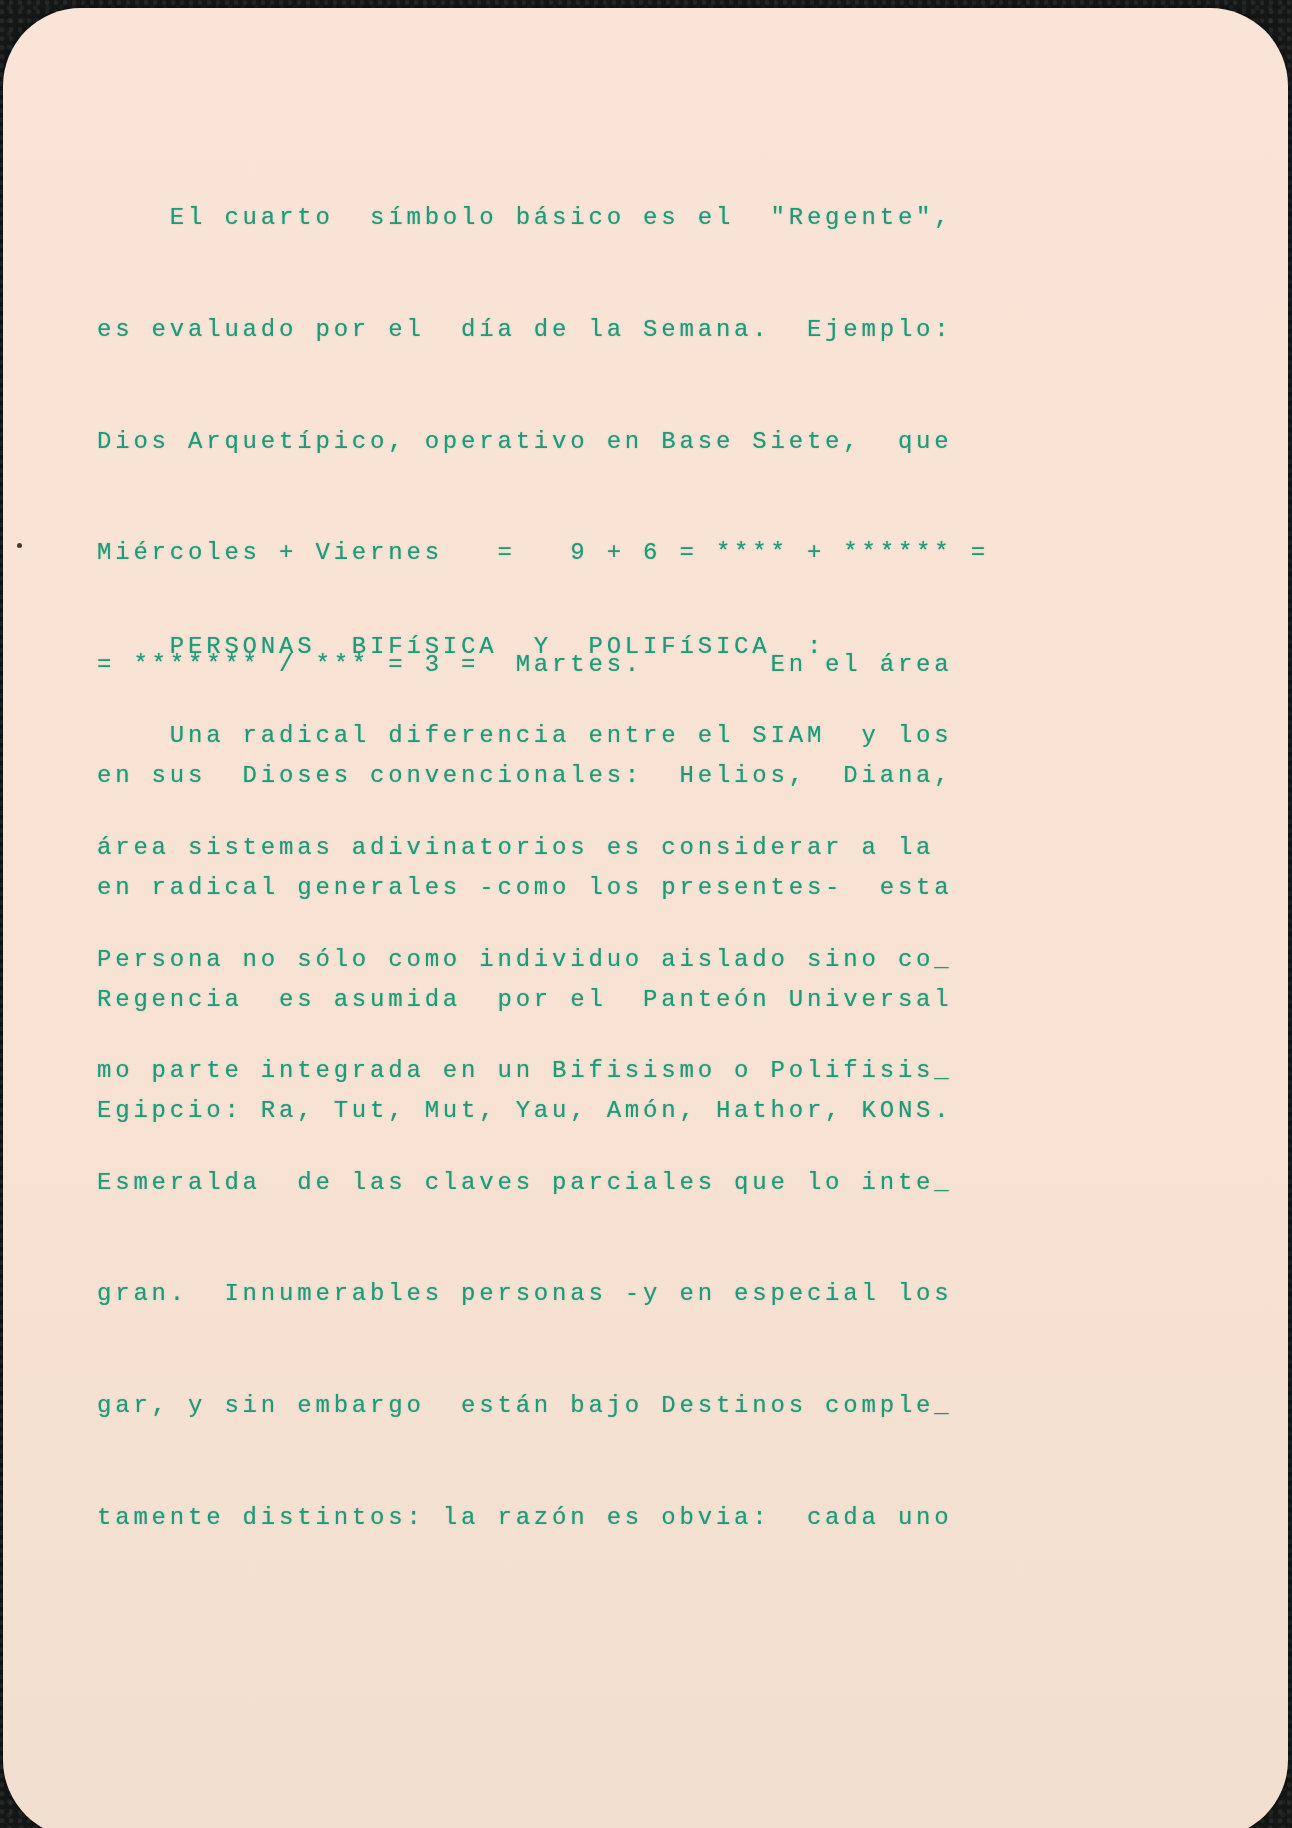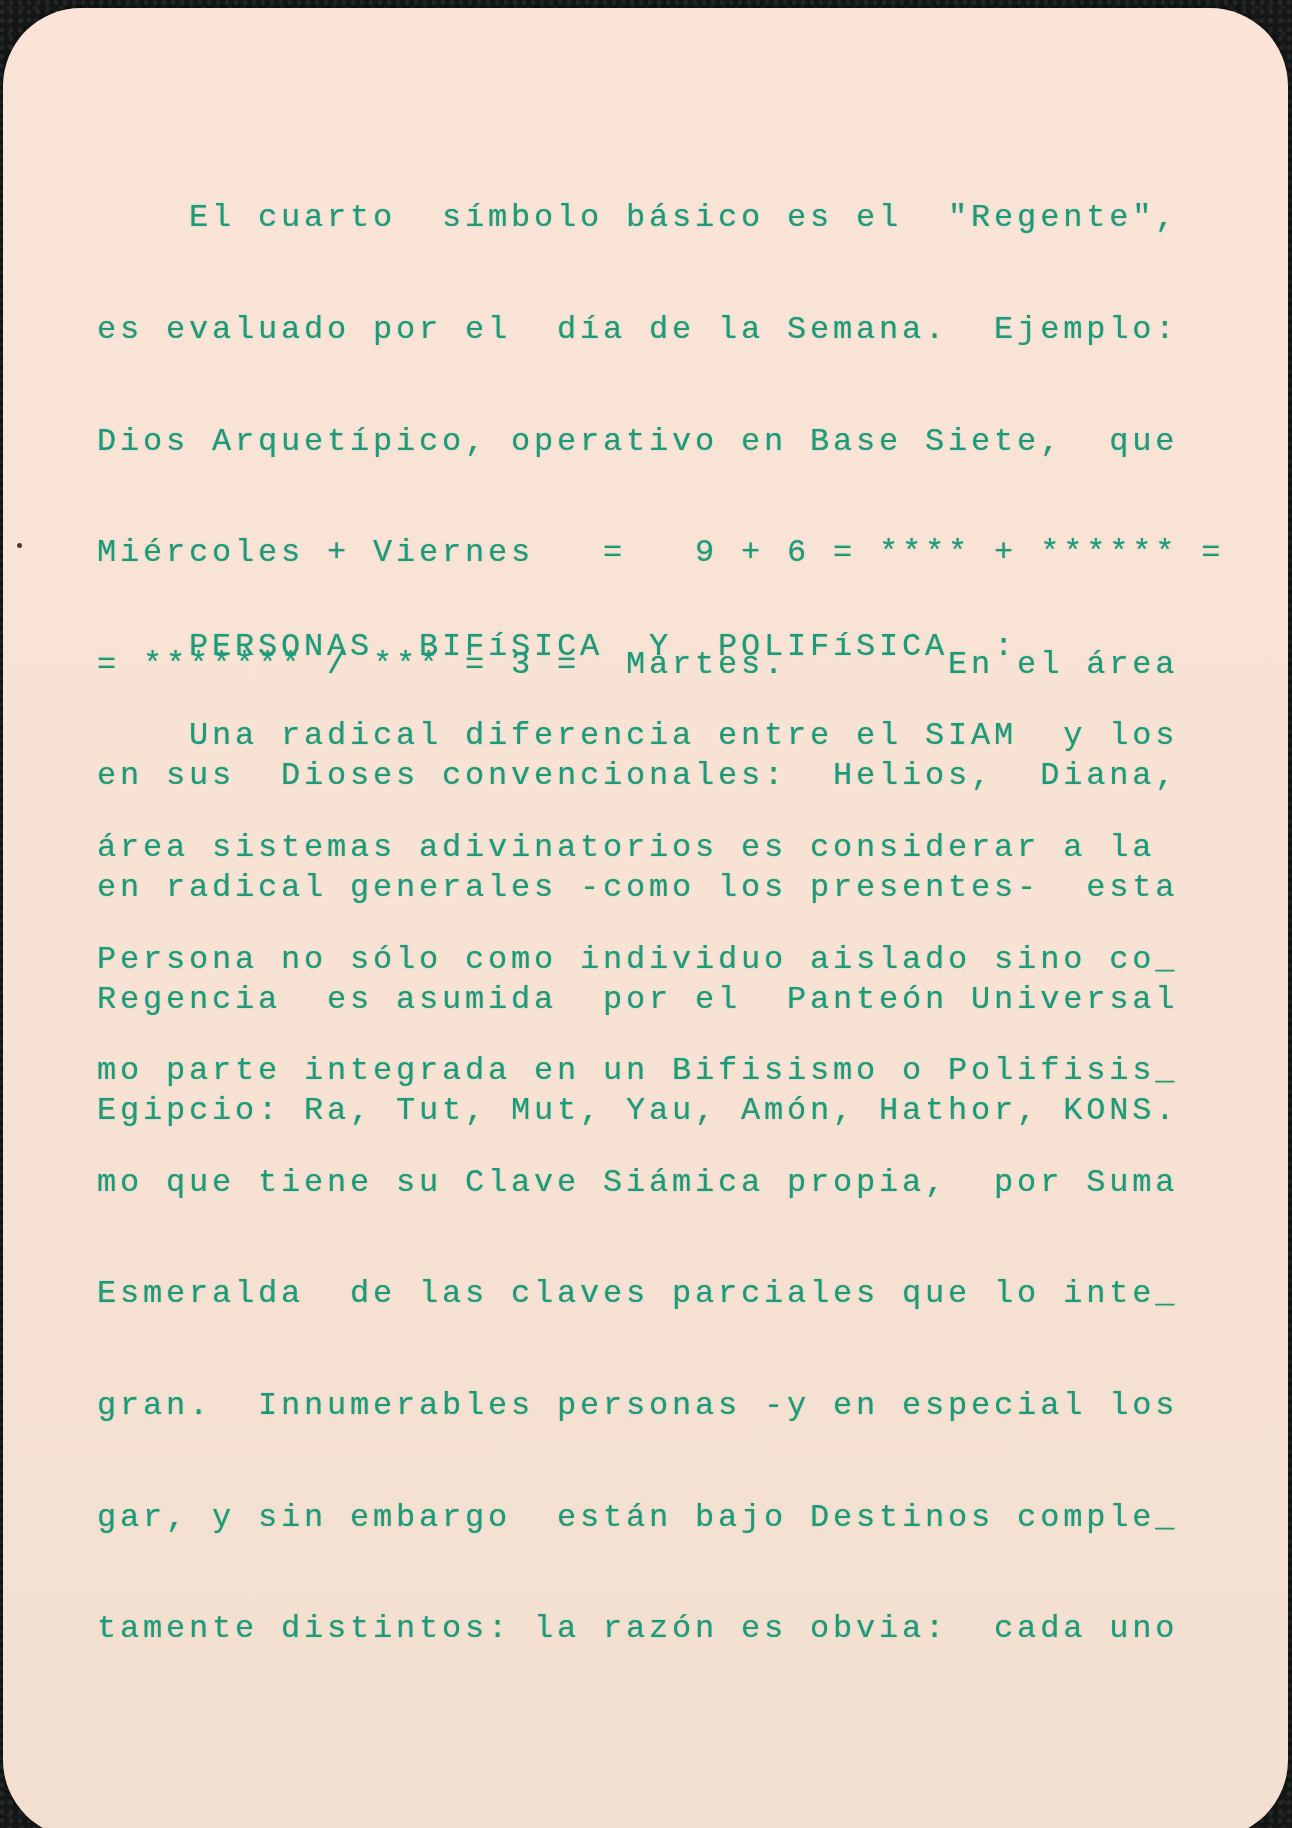--- a/index.html
+++ b/index.html
@@ -34,21 +34,21 @@
     top: 535px;
     width: 5px;
     height: 5px;
     border-radius: 50%;
     background: #4a3a30;
   }
   .text-block {
     position: absolute;
     left: 94px;
     font-family: "Liberation Mono", "DejaVu Sans Mono", monospace;
-    font-size: 32px;
+    font-size: 24px;
     letter-spacing: 3.8px;
     line-height: 37.2px;
     color: #1f9a78;
     white-space: pre;
     text-shadow: 0 0 1.2px rgba(31,154,120,0.55);
   }
   .line {
     display: block;
     height: 37.2px;
   }
@@ -76,21 +76,20 @@
 
   <div class="text-block heading">
     <span class="line">    PERSONAS  BIFíSICA  Y  POLIFíSICA  :</span>
   </div>
 
   <div class="text-block para2">
     <span class="line">    Una radical diferencia entre el SIAM  y los</span>
     <span class="line">área sistemas adivinatorios es considerar a la</span>
     <span class="line">Persona no sólo como individuo aislado sino co_</span>
     <span class="line">mo parte integrada en un Bifisismo o Polifisis_</span>
-    <span class="line">mo que tiene su Clave Siámica propia,  por Suma</span>
     <span class="line">Esmeralda  de las claves parciales que lo inte_</span>
     <span class="line">gran.  Innumerables personas -y en especial los</span>
     <span class="line">gar, y sin embargo  están bajo Destinos comple_</span>
     <span class="line">tamente distintos: la razón es obvia:  cada uno</span>
     
     
     
     
     
     

